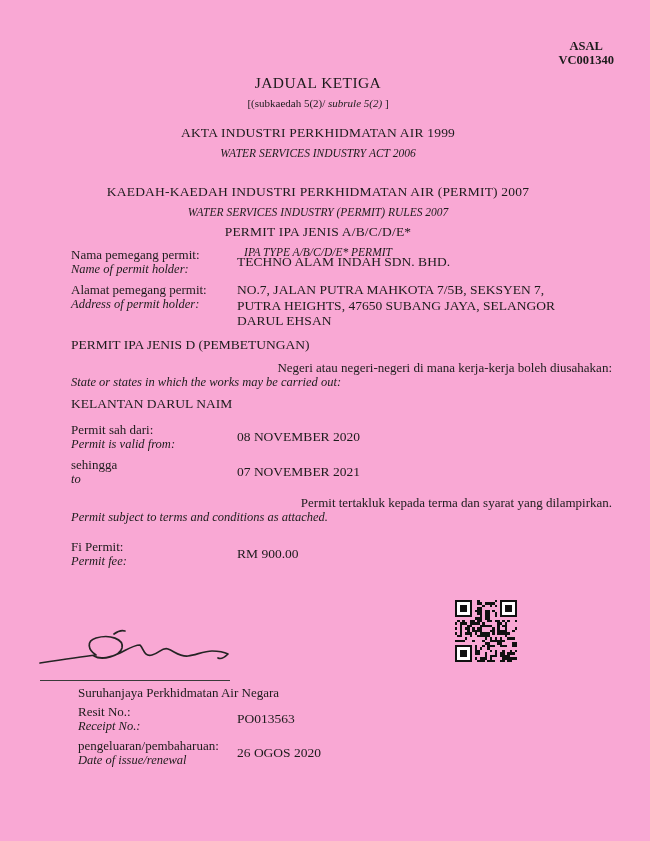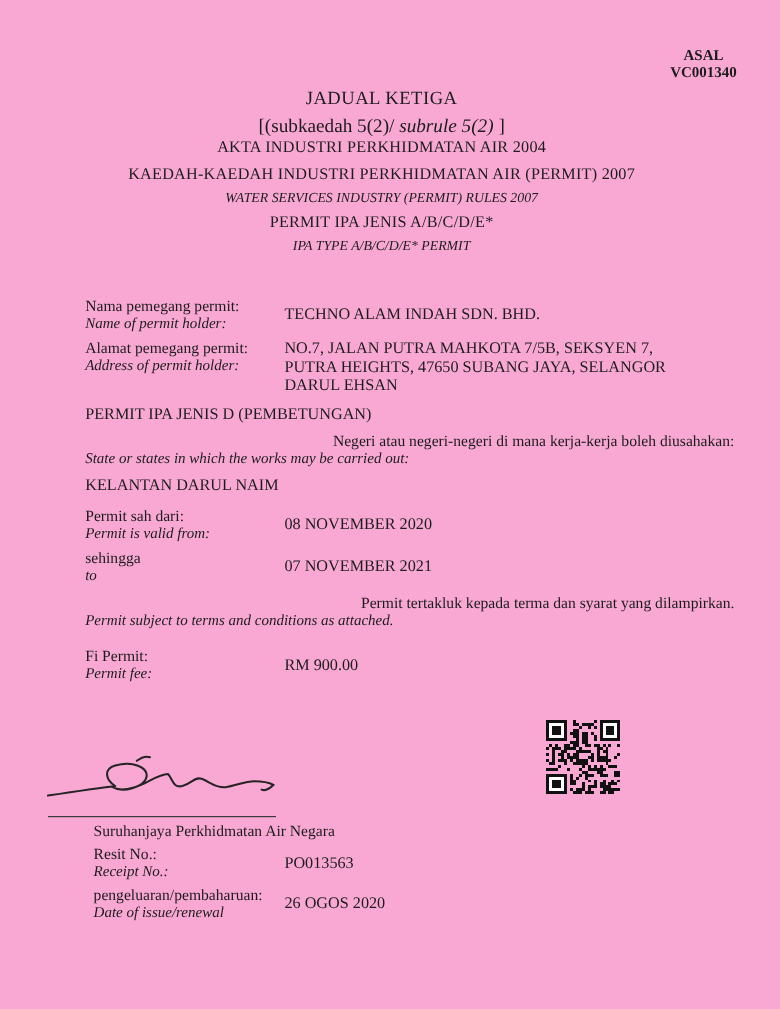--- a/index.html
+++ b/index.html
@@ -20,21 +20,21 @@
     text-align:center;font-weight:bold;font-size:12.5px;line-height:1.12;
   }
 
   
   .header{
     position:absolute;top:74px;left:0;width:650px;
     padding-right:14px;box-sizing:border-box;
     text-align:center;
   }
   .h-title{font-size:15.5px;letter-spacing:0.4px;margin-bottom:5px;}
-  .h-subrule{font-size:16px;margin-bottom:0;}
+  .h-subrule{font-size:11px;margin-bottom:16px;}
   .h-big{font-size:13.5px;letter-spacing:0.2px;margin-bottom:6px;}
   .h-en{font-size:11.5px;font-style:italic;margin-bottom:6px;}
   .gap-lg{margin-bottom:25px;}
 
   
   .main{position:absolute;top:247px;left:71px;right:38px;}
   .field-row{display:flex;margin-bottom:5px;}
   .field-label{width:166px;flex-shrink:0;}
   .l-my{font-size:13px;line-height:15px;}
   .l-en{font-size:12.5px;line-height:15px;font-style:italic;}
@@ -67,21 +67,22 @@
 <div class="page">
 
   <div class="corner">
     <div>ASAL</div>
     <div>VC001340</div>
   </div>
 
   <div class="header">
     <div class="h-title">JADUAL KETIGA</div>
     <div class="h-subrule"><span>[(subkaedah 5(2)/ </span><span class="it">subrule 5(2)</span><span> ]</span></div>
-    <div class="h-big">AKTA INDUSTRI PERKHIDMATAN AIR 2004</div>
+    <div class="h-big">AKTA INDUSTRI PERKHIDMATAN AIR 1999</div>
+    <div class="h-en gap-lg">WATER SERVICES INDUSTRY ACT 2006</div>
     <div class="h-big">KAEDAH-KAEDAH INDUSTRI PERKHIDMATAN AIR (PERMIT) 2007</div>
     <div class="h-en">WATER SERVICES INDUSTRY (PERMIT) RULES 2007</div>
     <div class="h-big">PERMIT IPA JENIS A/B/C/D/E*</div>
     <div class="h-en">IPA TYPE A/B/C/D/E* PERMIT</div>
   </div>
 
   <div class="main">
 
 
     <div class="field-row">

